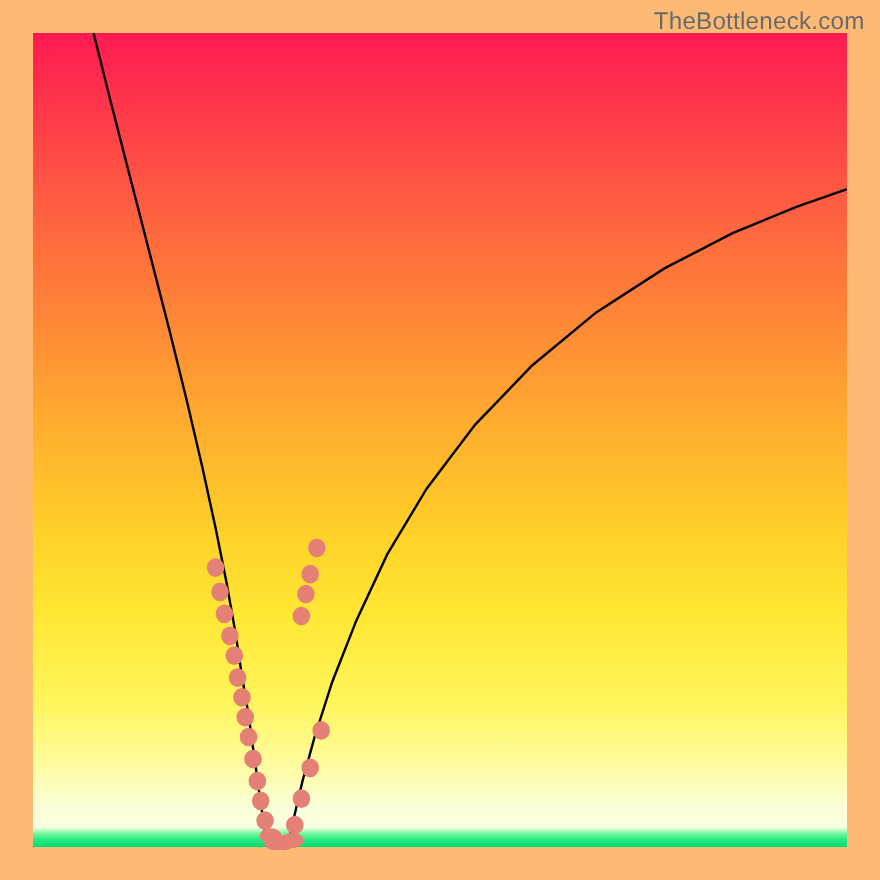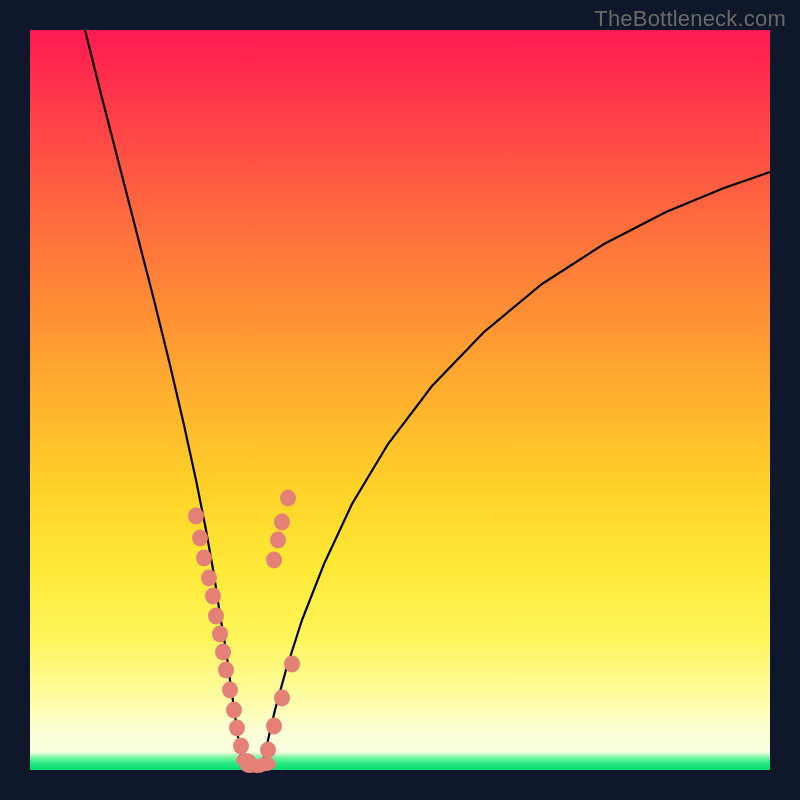--- a/index.html
+++ b/index.html
@@ -10,21 +10,21 @@
     background: #000;
     overflow: hidden;
     font-family: Arial, Helvetica, sans-serif;
   }
   .frame {
     position: absolute;
     left: 0;
     top: 0;
     width: 800px;
     height: 800px;
-    background: #0f172a;
+    background: #fdba74;
   }
   .plot {
     position: absolute;
     left: 30px;
     top: 30px;
     width: 740px;
     height: 740px;
     
     background: linear-gradient(
       to bottom,

